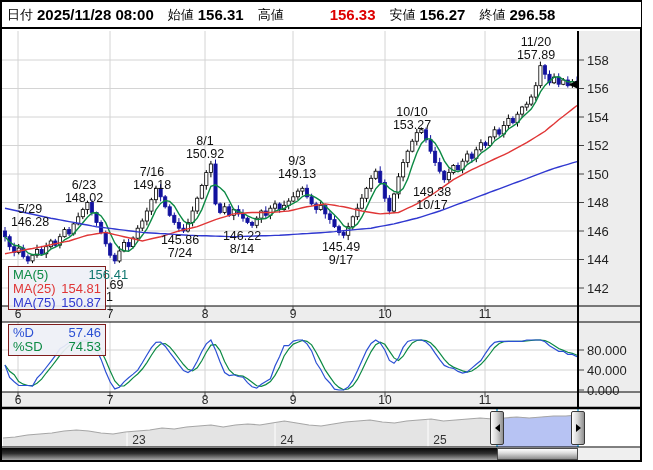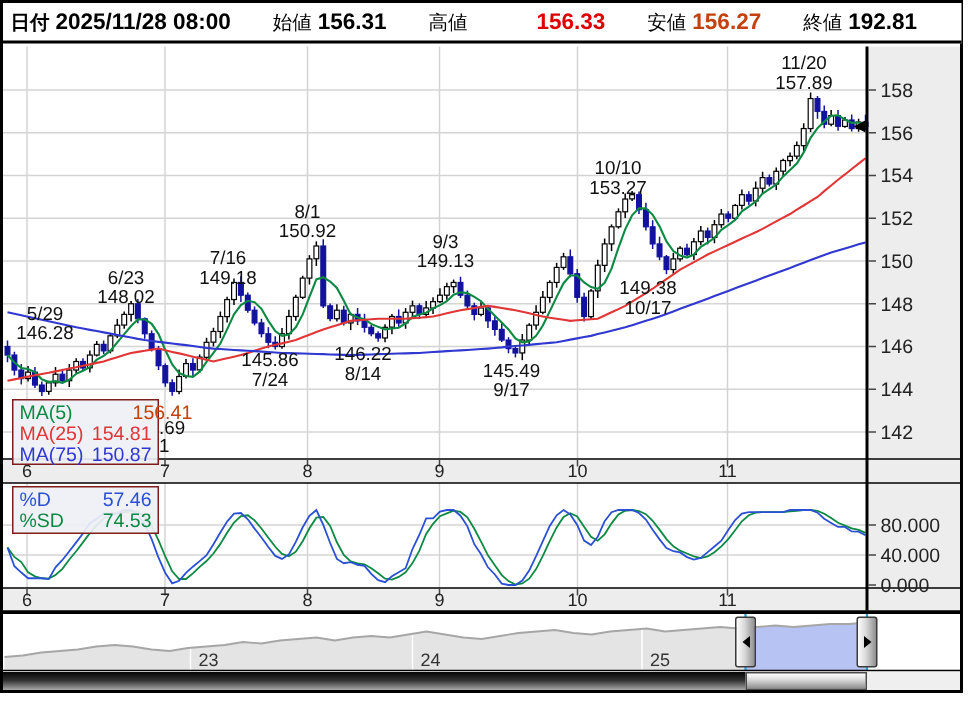--- a/index.html
+++ b/index.html
@@ -2,22 +2,22 @@
 <html><head>
 <meta charset="utf-8">
 <title>Chart</title>
 <style>
   html,body{margin:0;padding:0;background:#fff;}
   #stage{position:relative;width:653px;height:470px;background:#fff;
          font-family:"Liberation Sans","DejaVu Sans",sans-serif;overflow:hidden;}
   #chart-canvas{position:absolute;left:0;top:0;width:653px;height:470px;}
   .infobar{position:absolute;left:2px;top:2px;width:634px;height:25px;background:#fff;
            border-bottom:2px solid #000;display:flex;align-items:center;padding-left:5px;z-index:5;}
-  .ib-label{font-size:13px;color:#000;margin-left:28px;white-space:nowrap;}
-  .ib-label.first{margin-left:0;font-weight:bold;}
+  .ib-label{font-size:13px;color:#000;margin-left:14px;white-space:nowrap;}
+  .ib-label.first{margin-left:0;}
   .ib-value{font-size:15px;font-weight:bold;color:#000;margin-left:4px;white-space:nowrap;letter-spacing:0px;}
   .legend-box{position:absolute;background:rgba(238,240,246,0.92);border:1px solid #7f1d1d;
               z-index:6;font-size:13px;padding:1px 4px;box-sizing:border-box;}
   #ma-box{left:8px;top:266px;width:98px;height:44px;}
   #st-box{left:8px;top:324px;width:98px;height:32px;}
   .legend-row{display:flex;justify-content:space-between;height:14px;line-height:14px;}
   .nav-handle{position:absolute;width:14px;height:34px;top:411px;z-index:8;
               background:linear-gradient(90deg,#fdfdfd 0%,#d8d8d8 45%,#8f8f8f 100%);
               border:1px solid #3a3a3a;border-radius:2px;box-sizing:border-box;
               display:flex;align-items:center;justify-content:center;cursor:pointer;}
@@ -436,29 +436,29 @@
       </svg></div>
 
   <div class="infobar">
     <span class="ib-label first">日付</span>
     <span class="ib-value">2025/11/28 08:00</span>
     <span class="ib-label">始値</span>
     <span class="ib-value">156.31</span>
     <span class="ib-label">高値</span>
     <span class="ib-value" style="color: rgb(221, 0, 0); margin-left: 46px;">156.33</span>
     <span class="ib-label">安値</span>
-    <span class="ib-value" style="color: #c2410c;">156.27</span>
+    <span class="ib-value" style="color: #000000;">156.27</span>
     <span class="ib-label">終値</span>
-    <span class="ib-value">192.81</span>
+    <span class="ib-value">296.58</span>
   </div>
 
   <div id="ma-box" class="legend-box">
     <div class="legend-row">
       <span style="color: rgb(12, 138, 68);">MA(5)</span>
-      <span style="color: #c2410c; margin-left: 40px;">156.41</span>
+      <span style="color: #0f766e; margin-left: 40px;">156.41</span>
     </div>
     <div class="legend-row">
       <span style="color: rgb(224, 54, 54);">MA(25)</span>
       <span style="color: rgb(224, 54, 54);">154.81</span>
     </div>
     <div class="legend-row">
       <span style="color: rgb(48, 56, 208);">MA(75)</span>
       <span style="color: rgb(48, 56, 208);">150.87</span>
     </div>
   </div>

